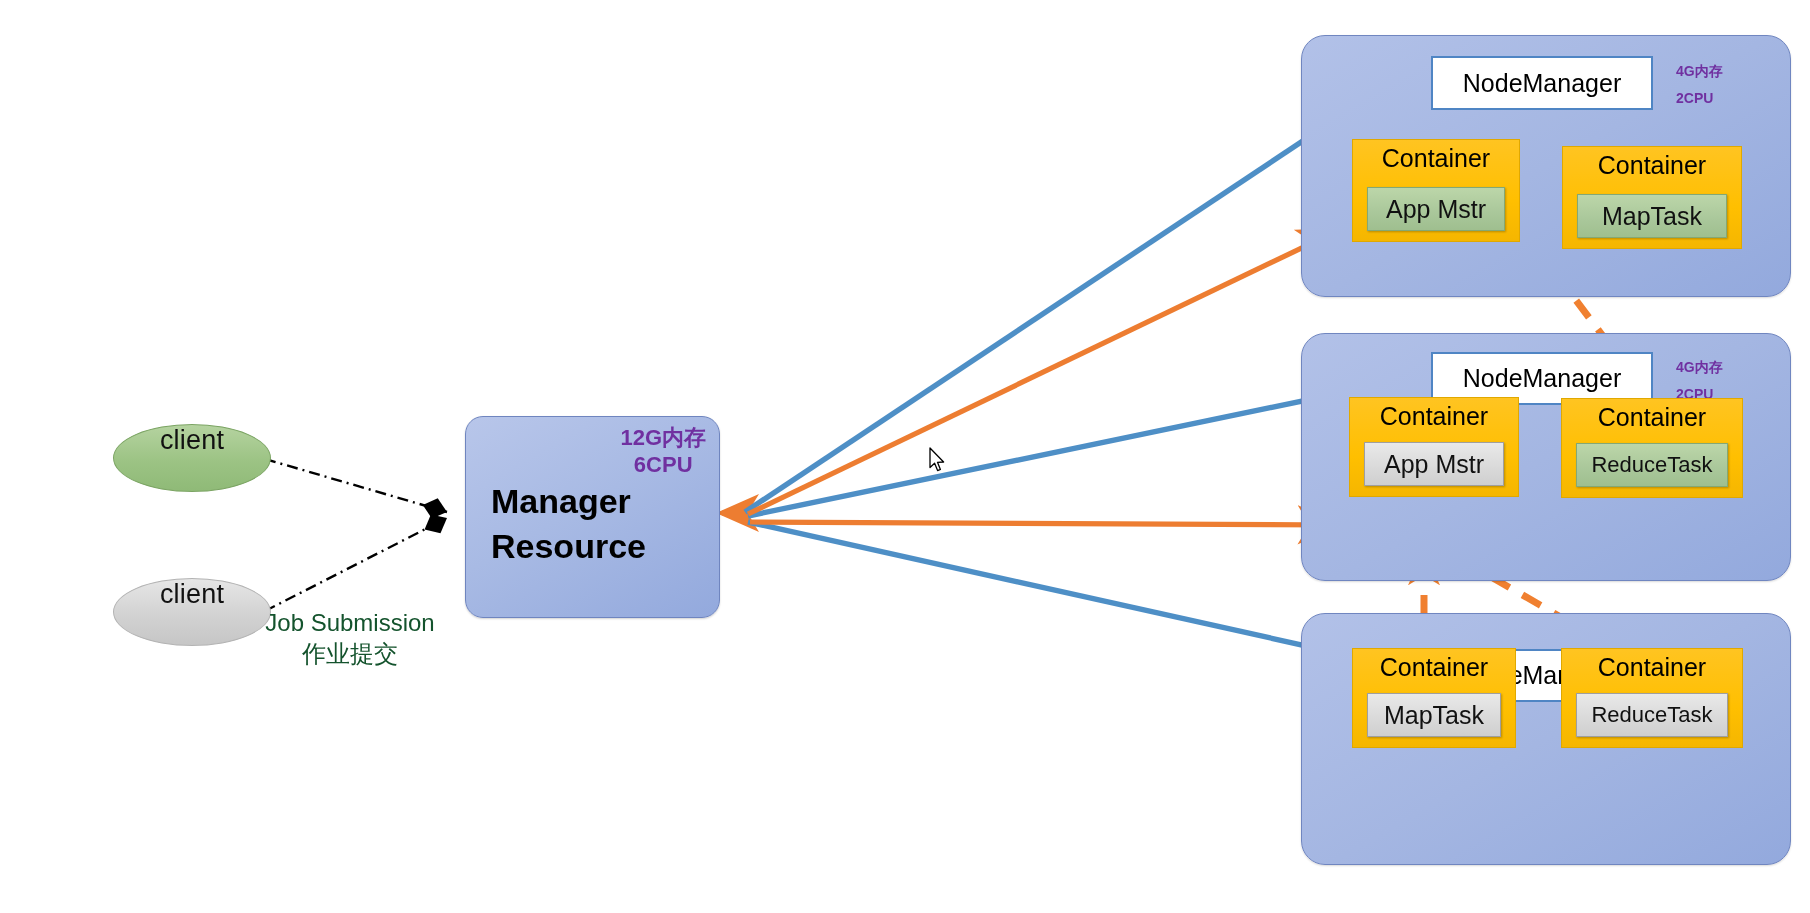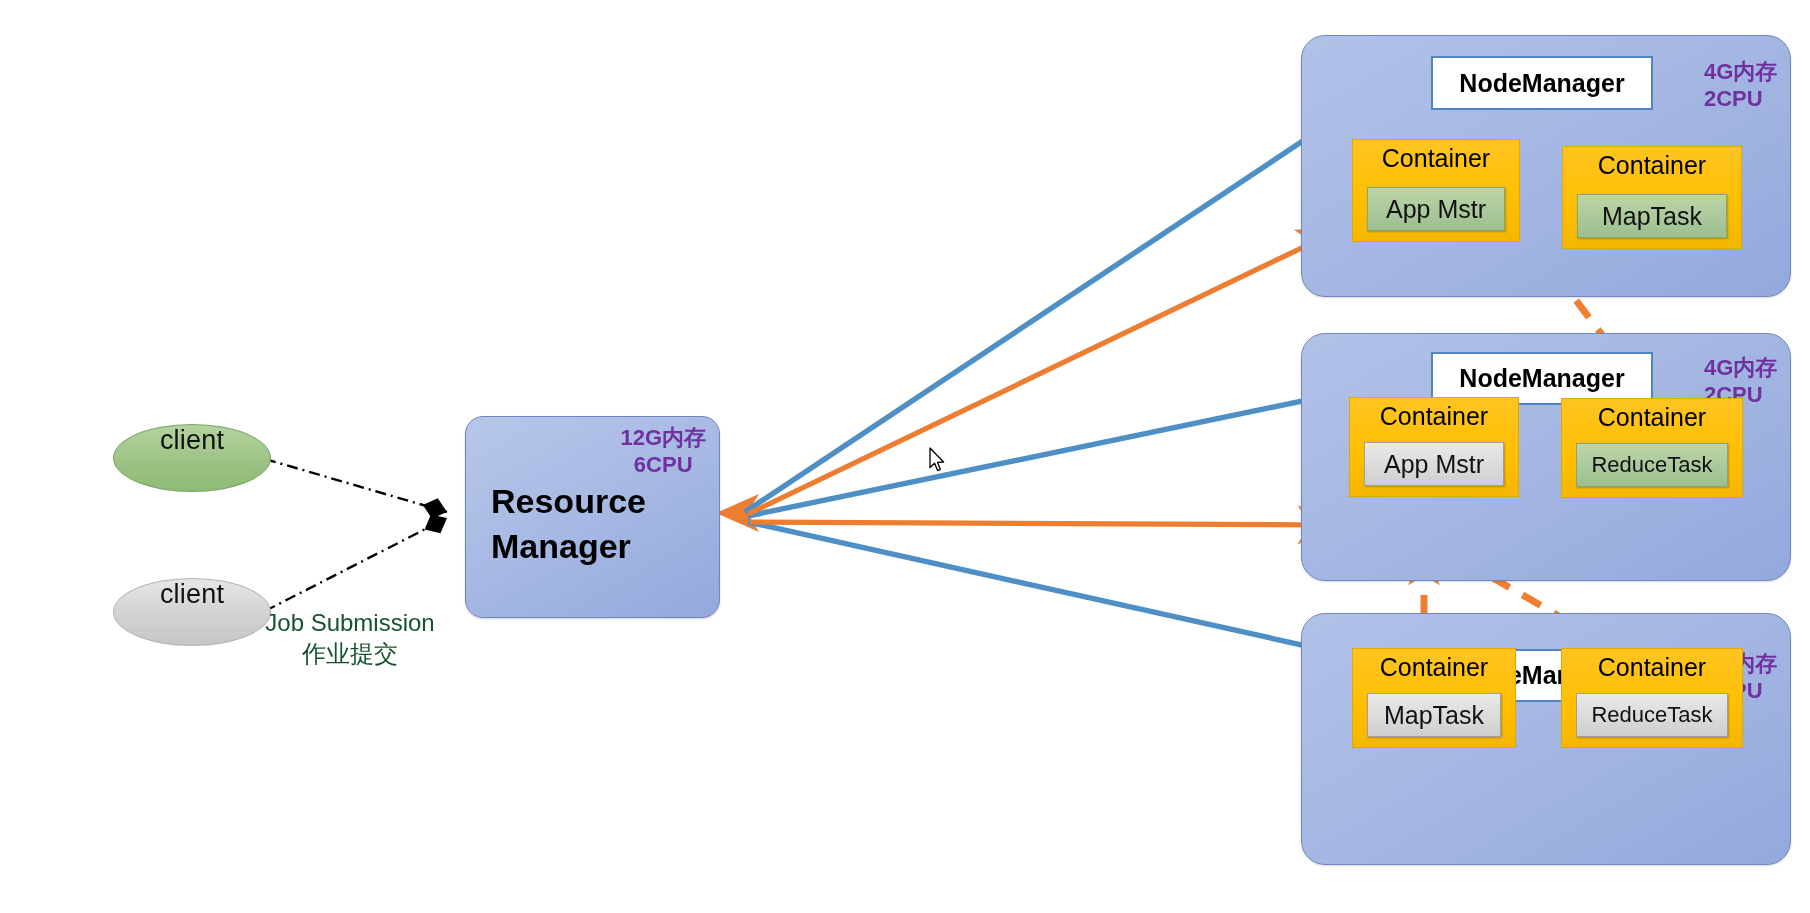--- a/index.html
+++ b/index.html
@@ -54,28 +54,28 @@
     background:linear-gradient(150deg,#b2c1e8 0%,#a4b6e2 50%,#93a9dd 100%);
     box-shadow:0 1px 2px rgba(0,0,0,.15);
   }
   .node.n1{left:1301px;top:35px;height:260px;}
   .node.n2{left:1301px;top:333px;height:246px;}
   .node.n3{left:1301px;top:613px;height:250px;}
 
   .nm-box{
     position:absolute;background:#ffffff;border:2px solid #4f85c4;
     display:flex;align-items:center;justify-content:center;
-    font-size:25px;font-weight:bold;color:#000;
+    font-size:25px;font-weight:normal;color:#000;
   }
   .node.n1 .nm-box{left:129px;top:20px;width:218px;height:50px;}
   .node.n2 .nm-box{left:129px;top:18px;width:218px;height:49px;}
   .node.n3 .nm-box{left:129px;top:35px;width:218px;height:49px;}
 
   .node .spec{
-    position:absolute;color:#7030a0;font-weight:bold;font-size:22px;line-height:27px;margin-left:28px;
+    position:absolute;color:#7030a0;font-weight:bold;font-size:14px;line-height:27px;
   }
   .node.n1 .spec{left:374px;top:22px;}
   .node.n2 .spec{left:374px;top:20px;}
   .node.n3 .spec{left:374px;top:36px;}
 
   .container-box{
     position:absolute;
     background:linear-gradient(180deg,#ffc421 0%,#ffbf00 60%,#f5b600 100%);
     border:1px solid #e0a800;
   }
@@ -166,22 +166,22 @@
     <div>Job Submission</div>
     <div class="zh">作业提交</div>
   </div>
 
   <div class="rm">
     <div class="spec">
       <div>12G内存</div>
       <div>6CPU</div>
     </div>
     <div class="rm-title">
+      <div>Manager</div>
       <div>Resource</div>
-      <div>Manager</div>
     </div>
   </div>
 
   <div class="node n1">
     <div class="nm-box">
       <span>NodeManager</span>
     </div>
     <div class="spec">
       <div>4G内存</div>
       <div>2CPU</div>

